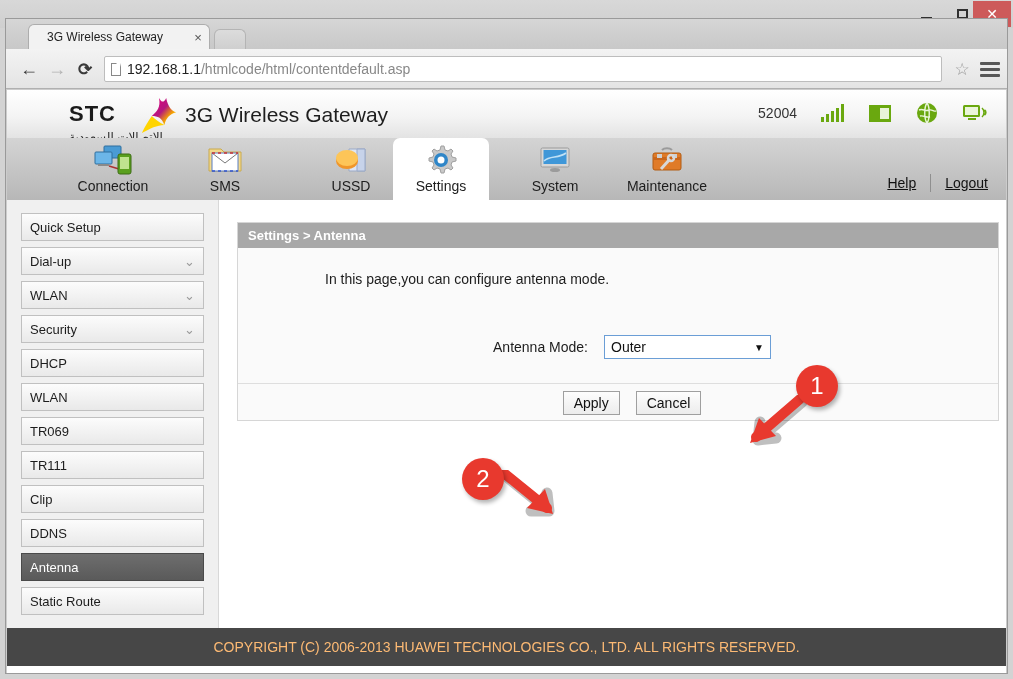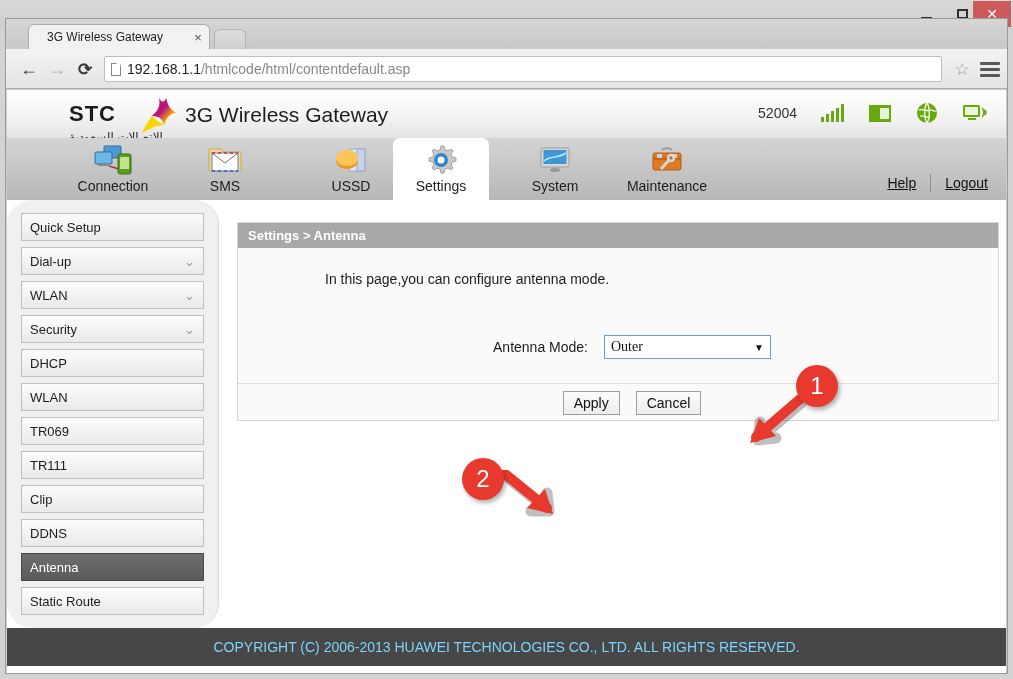--- a/index.html
+++ b/index.html
@@ -171,21 +171,20 @@
     font-size: 14px;
   }
   #hl-links a { color: #111; text-decoration: underline; }
   #hl-divider { width: 1px; height: 18px; background: #8f8f8f; }
 
   
   #sidebar {
     position: absolute; left: 0; top: 110px; width: 212px; height: 428px;
     background: #f0f0f0;
     border-right: 1px solid #d8d8d8;
-    border-radius: 25px;
   }
   .side-item {
     position: absolute; left: 14px; width: 183px; height: 28px;
     background: linear-gradient(to bottom,#fcfcfc,#e9e9e9);
     border: 1px solid #c0c0c0;
     display: flex; align-items: center;
     padding: 0 8px;
     font-size: 13px; color: #1c1c1c;
   }
   .side-item.selected {
@@ -226,21 +225,21 @@
   }
   #antenna-select {
     width: 167px; height: 24px;
     background: #fff;
     border: 1px solid #6b9ed6;
     font-size: 14px; color: #111;
     font-family: "Liberation Sans", sans-serif;
     display: flex; align-items: center;
     padding: 0 6px;
   }
-  #antenna-select .sel-val { flex: 1; font-family: Liberation Serif, serif; }
+  #antenna-select .sel-val { flex: 1; }
   #antenna-select .sel-arrow { font-size: 10px; color: #111; }
   #btn-row {
     position: absolute; left: 0; top: 160px; width: 760px; height: 38px;
     border-top: 1px solid #dedede;
     display: flex; align-items: center; justify-content: center; gap: 16px;
   }
   .formbtn {
     min-width: 52px; height: 24px; padding: 0 10px;
     background: linear-gradient(to bottom,#fdfdfd,#ececec);
     border: 1px solid #9f9f9f;
@@ -248,21 +247,21 @@
     font-family: "Liberation Sans", sans-serif;
     display: flex; align-items: center; justify-content: center;
   }
   #btn-row-inner { display: flex; gap: 16px; margin-left: 28px; }
 
   
   #app-footer {
     position: absolute; left: 0; top: 538px; width: 999px; height: 38px;
     background: #474747;
     display: flex; align-items: center; justify-content: center;
-    font-size: 14px; color: #7dd3fc;
+    font-size: 14px; color: #fdba74;
   }
 
   
   .badge {
     position: absolute; width: 42px; height: 42px; border-radius: 50%;
     background: #e8392e;
     display: flex; align-items: center; justify-content: center;
     color: #fff; font-size: 24px;
     box-shadow: 2px 3px 4px rgba(0,0,0,.3);
   }

